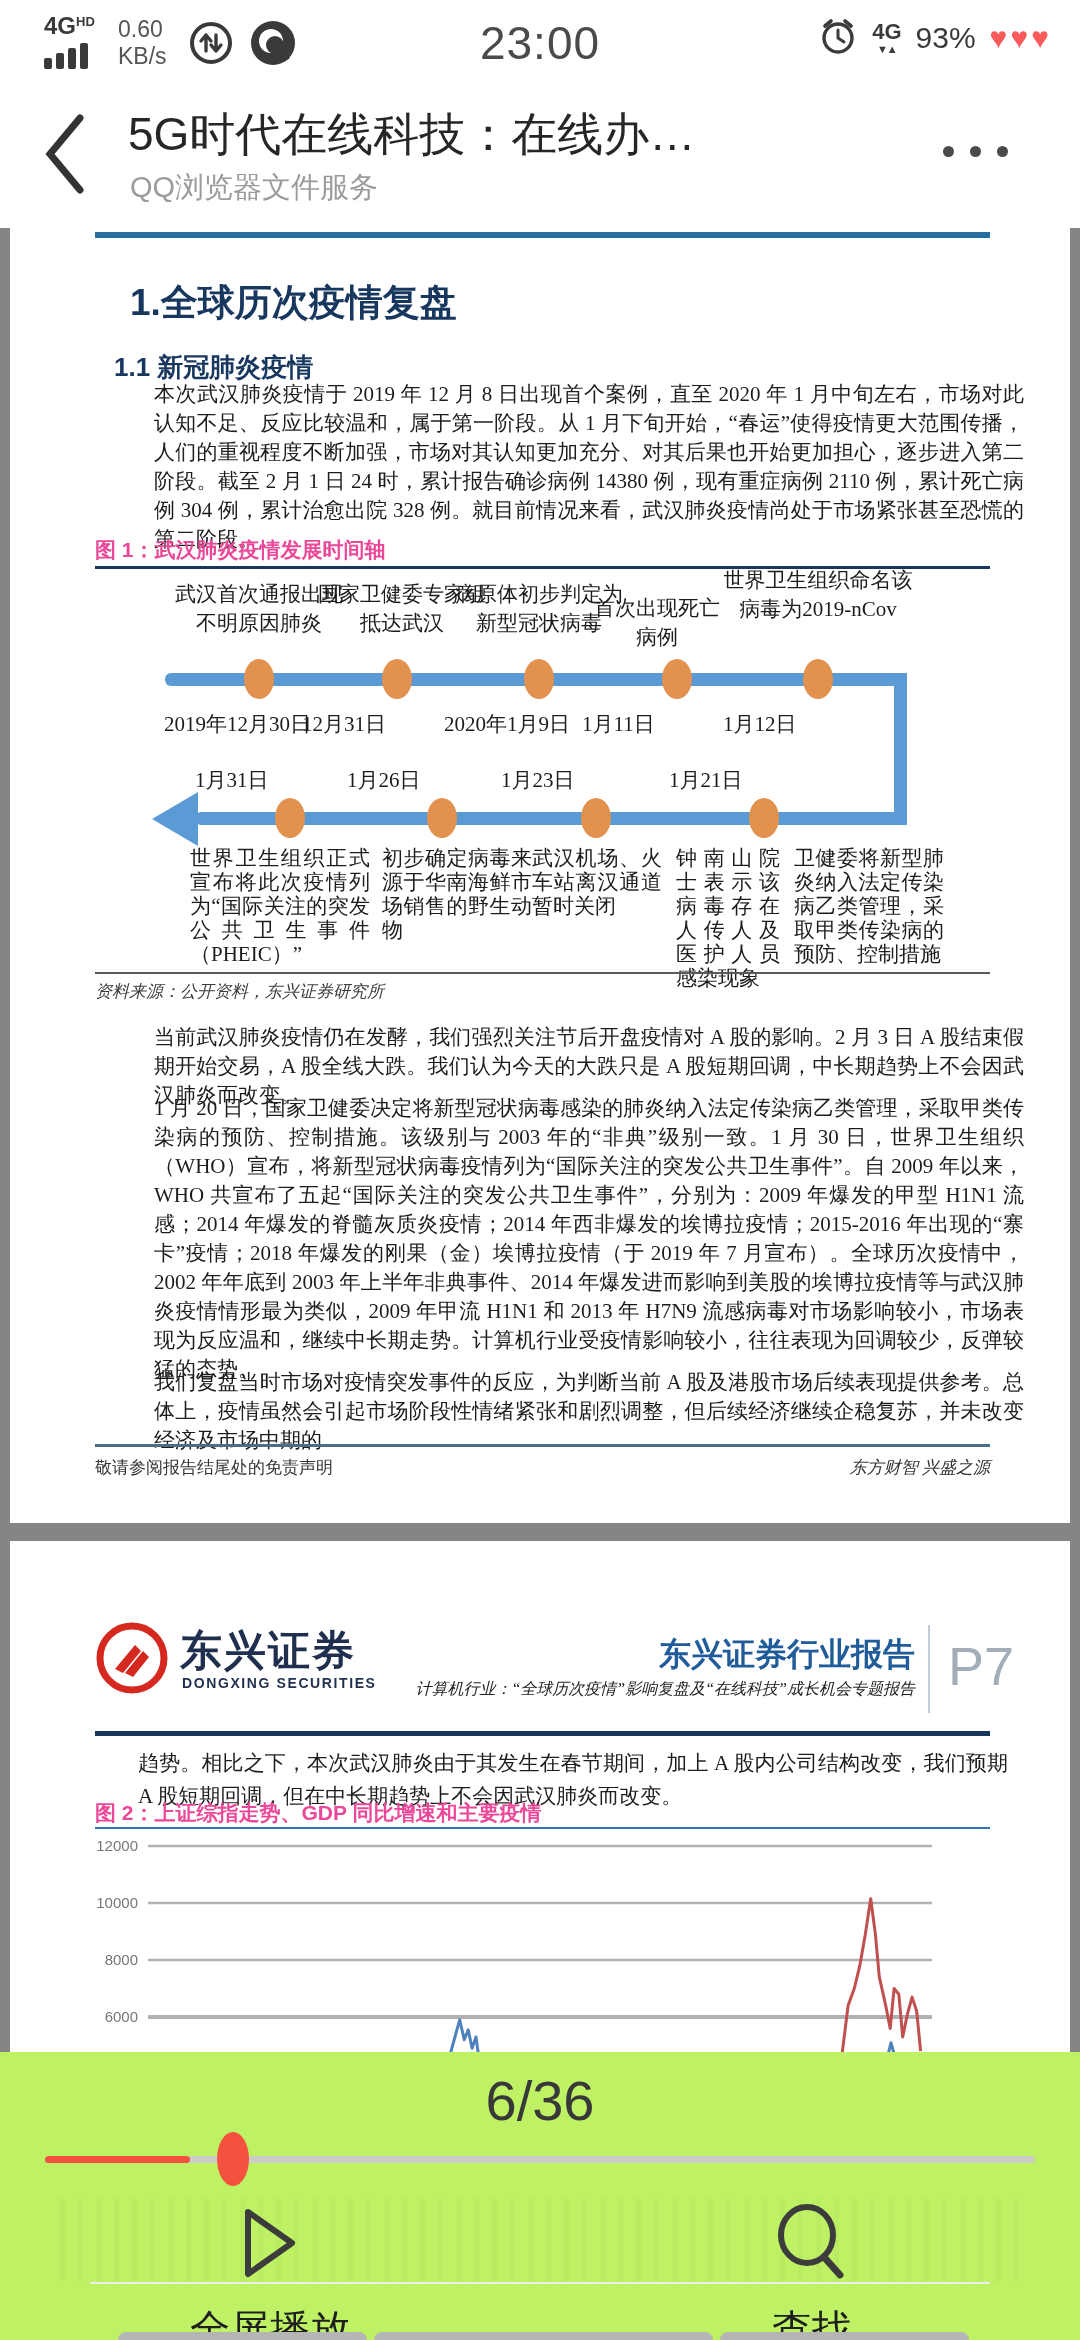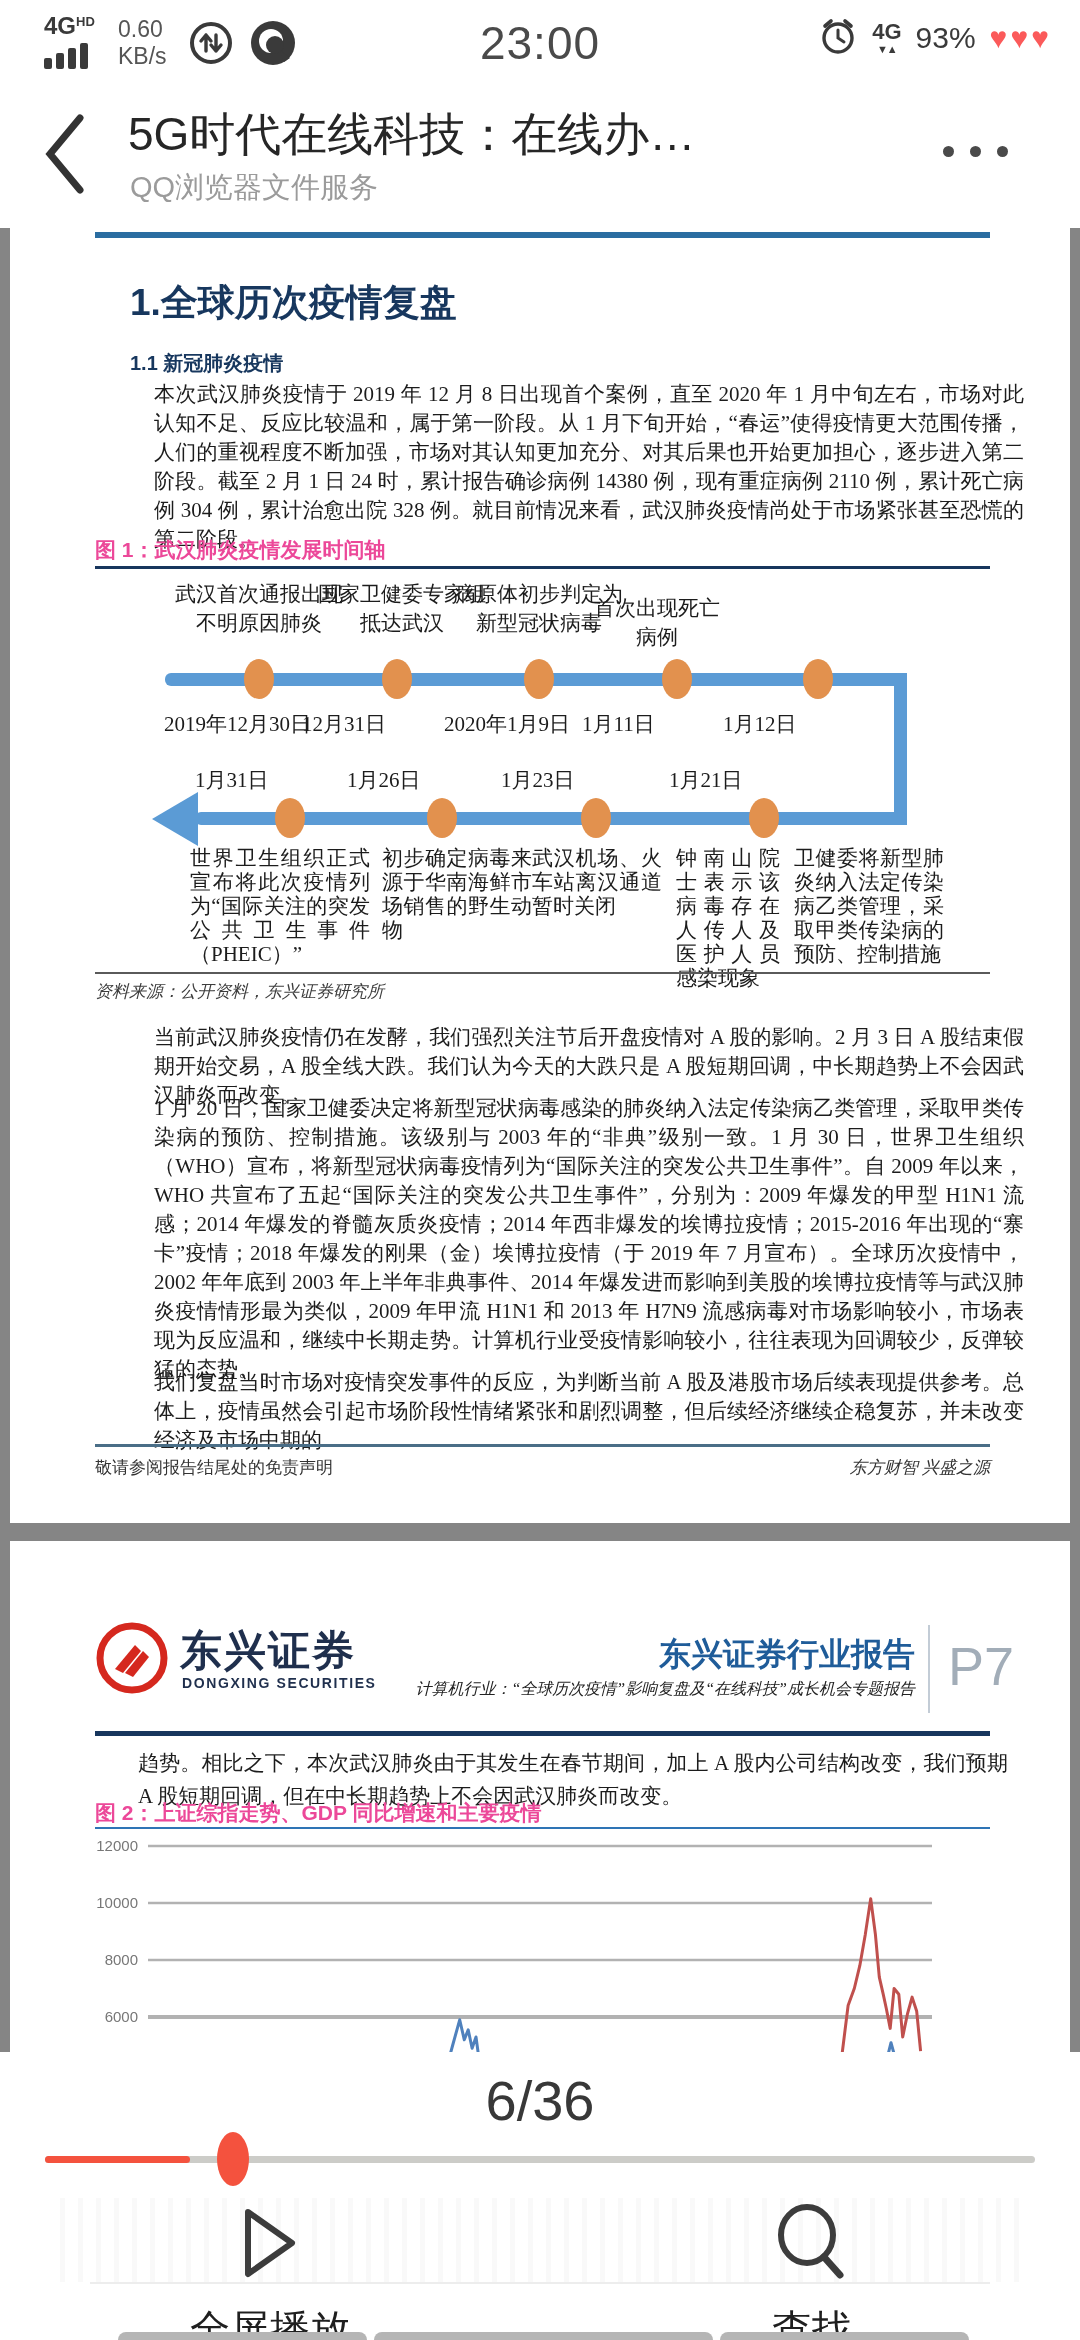--- a/index.html
+++ b/index.html
@@ -38,21 +38,21 @@
   .docarea{position:absolute;left:0;top:228px;width:1080px;height:2112px;background:#858585;}
   .page{position:absolute;left:10px;width:1060px;background:#fff;}
   .page1{top:0;height:1295px;}
   .page2{top:1313px;height:799px;}
 
   .serif{font-family:"Liberation Serif",serif;}
 
   
   .p1rule{position:absolute;left:85px;top:4px;width:895px;height:6px;background:#2a6da1;}
   .h1{position:absolute;left:120px;top:50px;font-size:37px;font-weight:bold;color:#17375e;}
-  .h2{position:absolute;left:120px;top:122px;font-size:20px;font-weight:bold;color:#17375e;}
+  .h2{position:absolute;left:104px;top:122px;font-size:26px;font-weight:bold;color:#17375e;}
   .bodytext{position:absolute;left:128px;width:870px;font-size:21px;line-height:29px;
             color:#1c1c1c;text-align:justify;margin-left:16px;}
   .p1{top:152px;}
   .figcap{position:absolute;left:85px;font-size:21px;font-weight:bold;color:#ec4899;}
   .figcap1{top:308px;}
   .figrule1{position:absolute;left:85px;top:338px;width:895px;height:3px;background:#17365d;}
 
   .timeline{position:absolute;left:70px;top:350px;width:920px;height:392px;}
   .tl-label{position:absolute;width:170px;text-align:center;font-family:"Liberation Serif",serif;
             font-size:21px;line-height:29px;color:#1c1c1c;}
@@ -88,21 +88,21 @@
   .vdiv{position:absolute;left:918px;top:84px;width:2px;height:88px;background:#c3ccd6;}
   .pageno{position:absolute;left:938px;top:94px;font-size:54px;color:#a2adb8;}
   .p2rule{position:absolute;left:85px;top:190px;width:895px;height:5px;background:#17365d;}
   .p2body{position:absolute;left:128px;top:206px;width:870px;font-size:21px;line-height:33px;
           color:#1c1c1c;text-align:justify;}
   .figcap2{top:258px;}
   .figrule2{position:absolute;left:85px;top:286px;width:895px;height:2px;background:#2e74b5;}
   .chartbox{position:absolute;left:70px;top:296px;width:920px;height:216px;overflow:hidden;}
 
   
-  .overlay{position:absolute;left:0;top:2052px;width:1080px;height:288px;background:#ffffff;}
+  .overlay{position:absolute;left:0;top:2052px;width:1080px;height:288px;background:#bef264;}
   .pageind{position:absolute;left:0;top:16px;width:1080px;text-align:center;
            font-size:56px;color:#383838;}
   .slider{position:absolute;left:45px;top:104px;width:990px;height:7px;background:#ccccc8;border-radius:4px;}
   .slider-fill{position:absolute;left:0;top:0;height:7px;background:#f4523e;border-radius:4px;}
   .slider-thumb{position:absolute;top:-24px;width:32px;height:54px;border-radius:50%;background:#f4523e;}
   .faintstrip{position:absolute;left:60px;top:146px;width:960px;height:84px;opacity:.55;
      background:repeating-linear-gradient(90deg,rgba(0,0,0,.045) 0 5px,rgba(0,0,0,0) 5px 18px);}
   .ov-div{position:absolute;left:90px;top:230px;width:900px;height:2px;background:#ededed;}
   .toolbtn{position:absolute;width:300px;top:150px;height:130px;text-align:center;}
   .toolbtn .lbl{position:absolute;left:0;top:100px;width:300px;font-size:40px;color:#1f1f1f;}
@@ -187,20 +187,21 @@
       <div class="bodytext serif p1">本次武汉肺炎疫情于 2019 年 12 月 8 日出现首个案例，直至 2020 年 1 月中旬左右，市场对此认知不足、反应比较温和，属于第一阶段。从 1 月下旬开始，“春运”使得疫情更大范围传播，人们的重视程度不断加强，市场对其认知更加充分、对其后果也开始更加担心，逐步进入第二阶段。截至 2 月 1 日 24 时，累计报告确诊病例 14380 例，现有重症病例 2110 例，累计死亡病例 304 例，累计治愈出院 328 例。就目前情况来看，武汉肺炎疫情尚处于市场紧张甚至恐慌的第二阶段。</div>
 
       <div class="figcap figcap1">图 1：武汉肺炎疫情发展时间轴</div>
       <div class="figrule1"></div>
 
       <div class="timeline">
         <div class="tl-label" style="left:94px;top:2px;">武汉首次通报出现不明原因肺炎</div>
         <div class="tl-label" style="left:237px;top:2px;">国家卫健委专家组抵达武汉</div>
         <div class="tl-label" style="left:374px;top:2px;">病原体初步判定为新型冠状病毒</div>
         <div class="tl-label" style="left:512px;top:16px;width:130px;">首次出现死亡病例</div>
+        <div class="tl-label" style="left:643px;top:-12px;width:190px;">世界卫生组织命名该病毒为2019-nCov</div>
 
         <div class="tl-bar" style="left:85px;top:95px;width:742px;"></div>
         <div class="tl-vert" style="left:814px;top:95px;height:152px;"></div>
         <div class="tl-bar" style="left:115px;top:234px;width:712px;"></div>
         <div class="tl-arrow" style="left:72px;top:214px;"></div>
 
         <div class="tl-dot" style="left:164px;top:81px;"></div>
         <div class="tl-dot" style="left:302px;top:81px;"></div>
         <div class="tl-dot" style="left:444px;top:81px;"></div>
         <div class="tl-dot" style="left:582px;top:81px;"></div>

